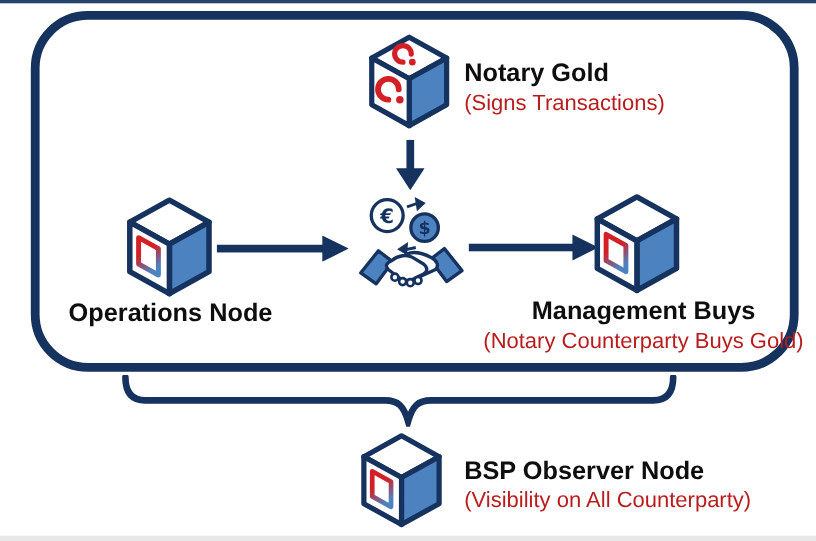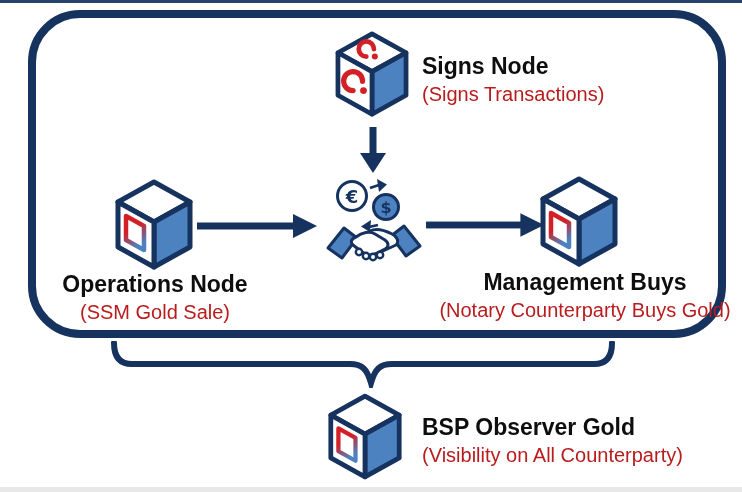--- a/index.html
+++ b/index.html
@@ -75,35 +75,34 @@
   </svg>
 
   <div class="abs top-edge"></div>
 
   <div class="abs boundary"></div>
 
   <svg class="abs cube-notary" viewBox="0 0 80 92">
     <use href="#cube-corda"></use>
   </svg>
   <div class="abs label-left lbl-notary">
-    <div class="node-title">Signs Node</div>
+    <div class="node-title">Notary Gold</div>
     <div class="node-sub">(Signs Transactions)</div>
   </div>
 
   <svg class="abs arrow-down" viewBox="0 0 26 46">
     <rect x="9.5" y="0" width="7" height="28" fill="#16325e"></rect>
     <polygon points="0,26 26,26 13,46" fill="#16325e"></polygon>
   </svg>
 
   <svg class="abs cube-operations" viewBox="0 0 80 92">
     <use href="#cube-square"></use>
   </svg>
   <div class="abs label-center lbl-operations">
     <div class="node-title">Operations Node</div>
-    <div class="node-sub">(SSM Gold Sale)</div>
   </div>
 
   <svg class="abs arrow-left" viewBox="0 0 120 24">
     <rect x="0" y="8.5" width="99" height="7" fill="#16325e"></rect>
     <polygon points="96,0 120,12 96,24" fill="#16325e"></polygon>
   </svg>
 
   <svg class="abs exchange" viewBox="0 0 96 100">
 
     <circle cx="26" cy="26" r="14.5" fill="#ffffff" stroke="#16325e" stroke-width="3"></circle>
@@ -143,18 +142,18 @@
   </div>
 
   <svg class="abs brace" viewBox="0 0 506 47">
     <path d="M4,2 C4,15 9,23 22,23 L240,23 C252,23 257,28 261,42 C265,28 270,23 282,23 L484,23 C497,23 502,15 502,2" fill="none" stroke="#16325e" stroke-width="6" stroke-linecap="round"></path>
   </svg>
 
   <svg class="abs cube-observer" viewBox="0 0 80 92">
     <use href="#cube-square"></use>
   </svg>
   <div class="abs label-left lbl-observer">
-    <div class="node-title">BSP Observer Gold</div>
+    <div class="node-title">BSP Observer Node</div>
     <div class="node-sub">(Visibility on All Counterparty)</div>
   </div>
 
   <div class="abs bottom-edge"></div>
 </div>
 
 </body></html>

